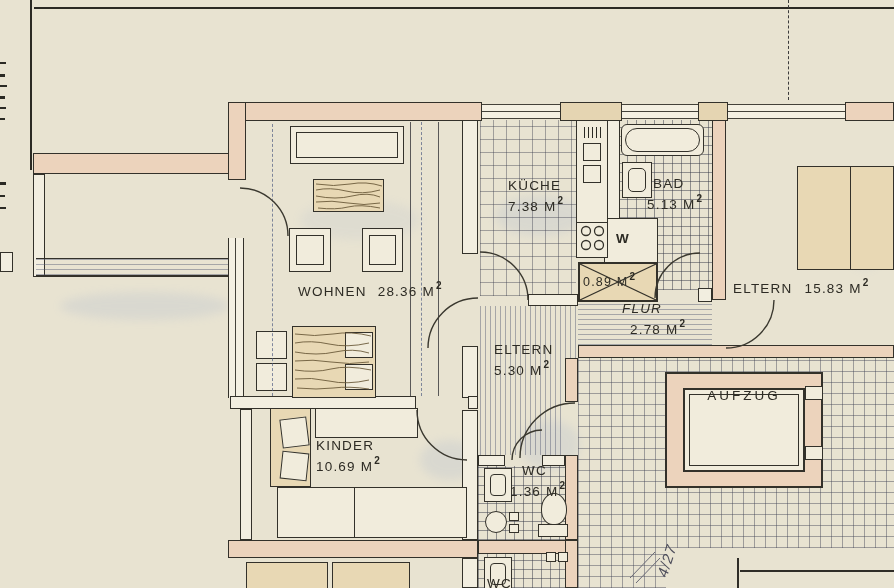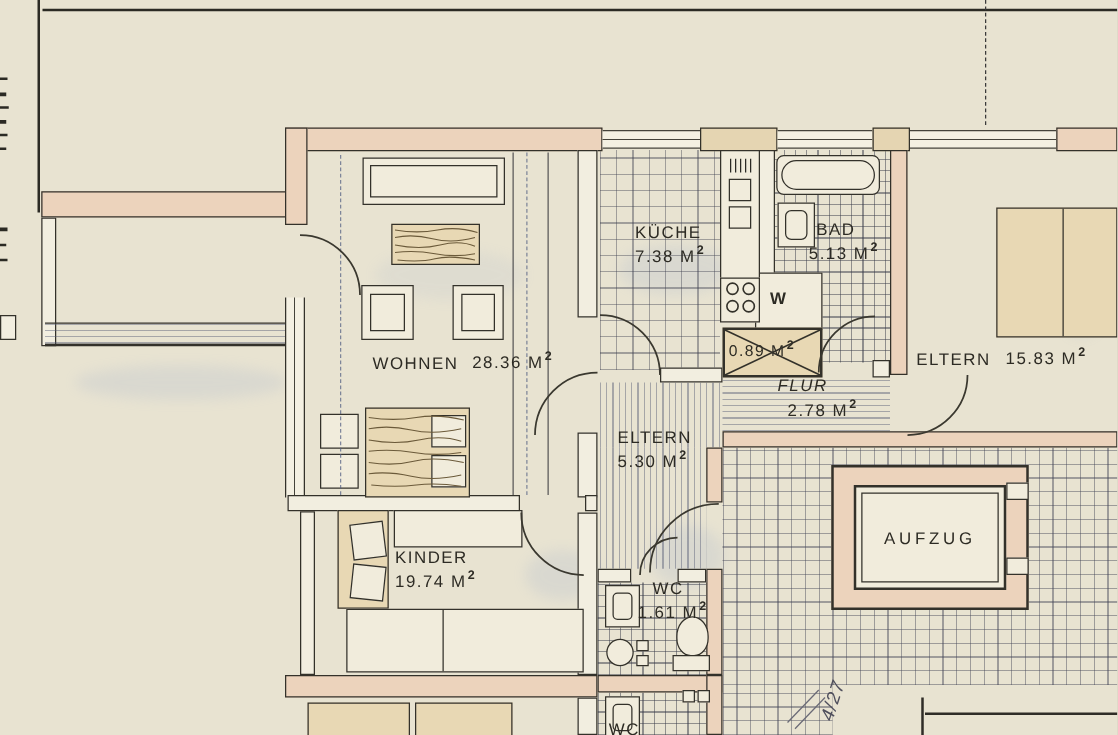--- a/index.html
+++ b/index.html
@@ -271,27 +271,27 @@
   <div class="lbl col" style="left:620px;top:301px;">
     <span style="margin-left:2px;font-style:italic;">FLUR</span>
     <span style="margin-left:10px;"><span>2.78 M</span><sup>2</sup></span>
   </div>
   <div class="lbl col" style="left:494px;top:342px;">
     <span>ELTERN</span>
     <span><span>5.30 M</span><sup>2</sup></span>
   </div>
   <div class="lbl col" style="left:316px;top:438px;">
     <span>KINDER</span>
-    <span><span>19.74 M</span><sup>2</sup></span>
+    <span><span>10.69 M</span><sup>2</sup></span>
   </div>
   <div class="lbl col" style="left:510px;top:463px;">
     <span style="margin-left:12px;">WC</span>
-    <span><span>1.61 M</span><sup>2</sup></span>
-  </div>
-  <div class="lbl" style="left:683px;top:388px;width:122px;height:84px;display:flex;align-items:center;justify-content:center;letter-spacing:3px;">
+    <span><span>1.36 M</span><sup>2</sup></span>
+  </div>
+  <div class="lbl" style="left:683px;top:388px;width:122px;height:84px;display:flex;align-items:flex-start;justify-content:center;letter-spacing:3px;">
     <span>AUFZUG</span>
   </div>
   <div class="lbl" style="left:487px;top:576px;">
     <span>WC</span>
   </div>
   <div class="handwrite" style="left:650px;top:552px;">
     <span>4/27</span>
   </div>
 
 </div>

